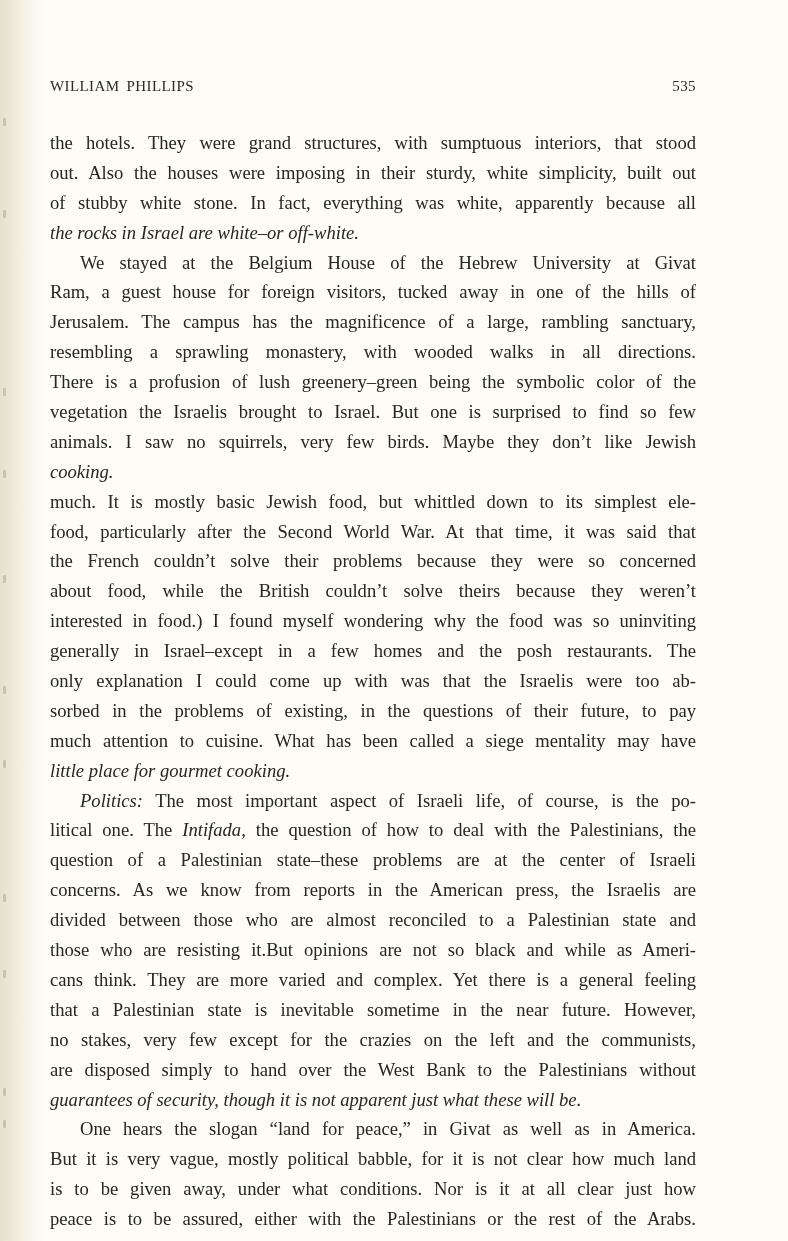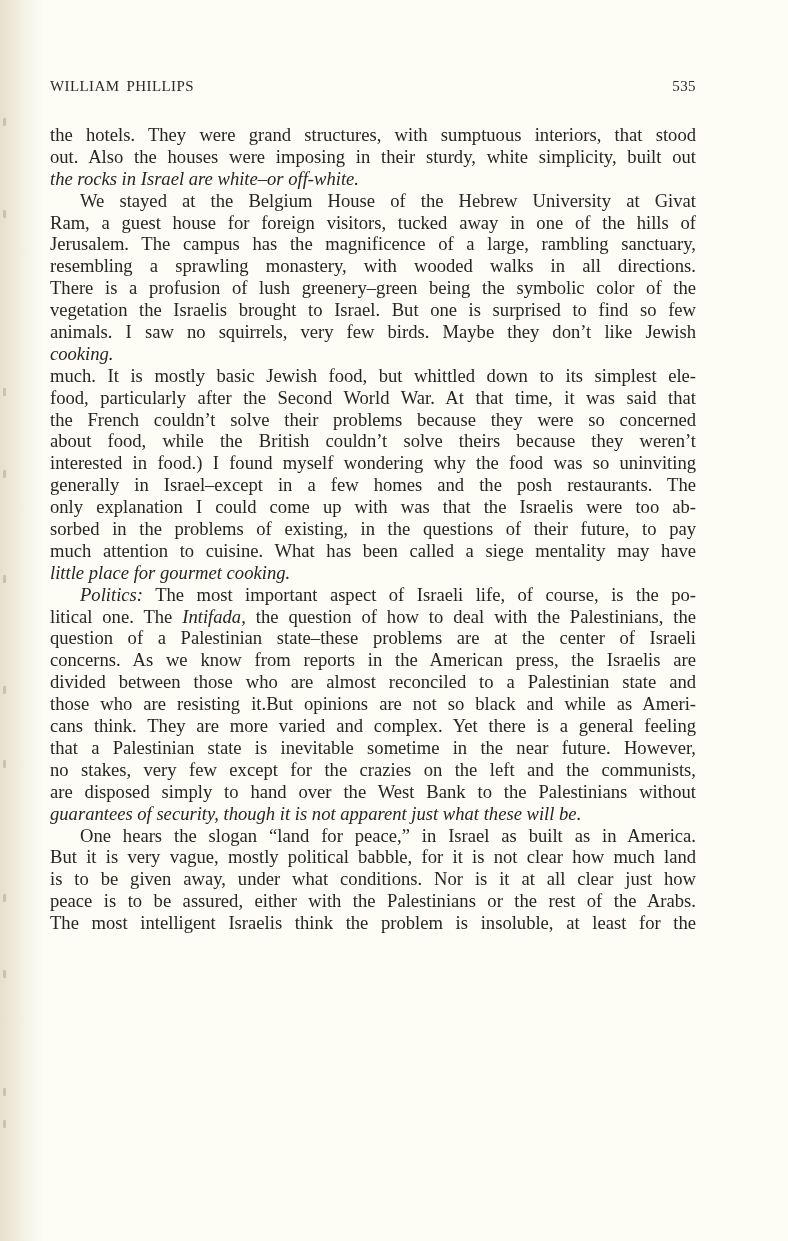--- a/index.html
+++ b/index.html
@@ -53,20 +53,21 @@
       width: 646px;
     }
     .line {
       height: 21.9px;
       line-height: 21.9px;
       font-size: 18.6px;
       white-space: nowrap;
       text-align: justify;
       text-align-last: justify;
       overflow: hidden;
+      margin-top: 8px;
     }
     .line.last {
       text-align-last: left;
       font-style: italic;
     }
     .line.indent {
       padding-left: 30px;
     }
     .it { font-style: italic; }
   </style>
@@ -88,20 +89,21 @@
 </div>
 
 <header class="running-head">
   <span class="author">WILLIAM PHILLIPS</span>
   <span class="pagenum">535</span>
 </header>
 
 <main class="text-block" id="text-block">
     <div class="line"><span>the hotels. They were grand structures, with sumptuous interiors, that stood</span></div>
     <div class="line"><span>out. Also the houses were imposing in their sturdy, white simplicity, built out</span></div>
+    <div class="line"><span>of stubby white stone. In fact, everything was white, apparently because all</span></div>
     <div class="line last"><span>the rocks in Israel are white–or off-white.</span></div>
     <div class="line indent"><span>We stayed at the Belgium House of the Hebrew University at Givat</span></div>
     <div class="line"><span>Ram, a guest house for foreign visitors, tucked away in one of the hills of</span></div>
     <div class="line"><span>Jerusalem. The campus has the magnificence of a large, rambling sanctuary,</span></div>
     <div class="line"><span>resembling a sprawling monastery, with wooded walks in all directions.</span></div>
     <div class="line"><span>There is a profusion of lush greenery–green being the symbolic color of the</span></div>
     <div class="line"><span>vegetation the Israelis brought to Israel. But one is surprised to find so few</span></div>
     <div class="line"><span>animals. I saw no squirrels, very few birds. Maybe they don’t like Jewish</span></div>
     <div class="line last"><span>cooking.</span></div>
     <div class="line"><span>much. It is mostly basic Jewish food, but whittled down to its simplest ele-</span></div>
@@ -118,18 +120,18 @@
     <div class="line"><span>litical one. The </span><span class="it">Intifada,</span><span> the question of how to deal with the Palestinians, the</span></div>
     <div class="line"><span>question of a Palestinian state–these problems are at the center of Israeli</span></div>
     <div class="line"><span>concerns. As we know from reports in the American press, the Israelis are</span></div>
     <div class="line"><span>divided between those who are almost reconciled to a Palestinian state and</span></div>
     <div class="line"><span>those who are resisting it.But opinions are not so black and while as Ameri-</span></div>
     <div class="line"><span>cans think. They are more varied and complex. Yet there is a general feeling</span></div>
     <div class="line"><span>that a Palestinian state is inevitable sometime in the near future. However,</span></div>
     <div class="line"><span>no stakes, very few except for the crazies on the left and the communists,</span></div>
     <div class="line"><span>are disposed simply to hand over the West Bank to the Palestinians without</span></div>
     <div class="line last"><span>guarantees of security, though it is not apparent just what these will be.</span></div>
-    <div class="line indent"><span>One hears the slogan “land for peace,” in Israel as built as in America.</span></div>
+    <div class="line indent"><span>One hears the slogan “land for peace,” in Givat as well as in America.</span></div>
     <div class="line"><span>But it is very vague, mostly political babble, for it is not clear how much land</span></div>
     <div class="line"><span>is to be given away, under what conditions. Nor is it at all clear just how</span></div>
     <div class="line"><span>peace is to be assured, either with the Palestinians or the rest of the Arabs.</span></div>
     <div class="line"><span>The most intelligent Israelis think the problem is insoluble, at least for the</span></div>
   </main>
 
 </body></html>

